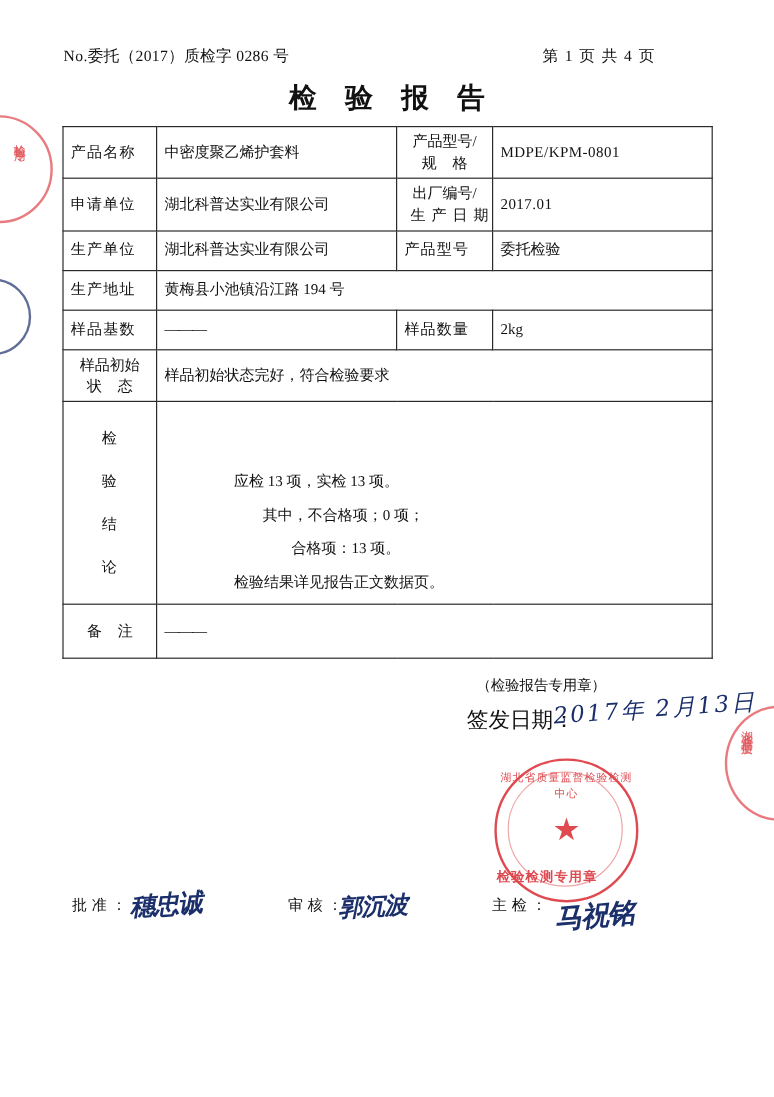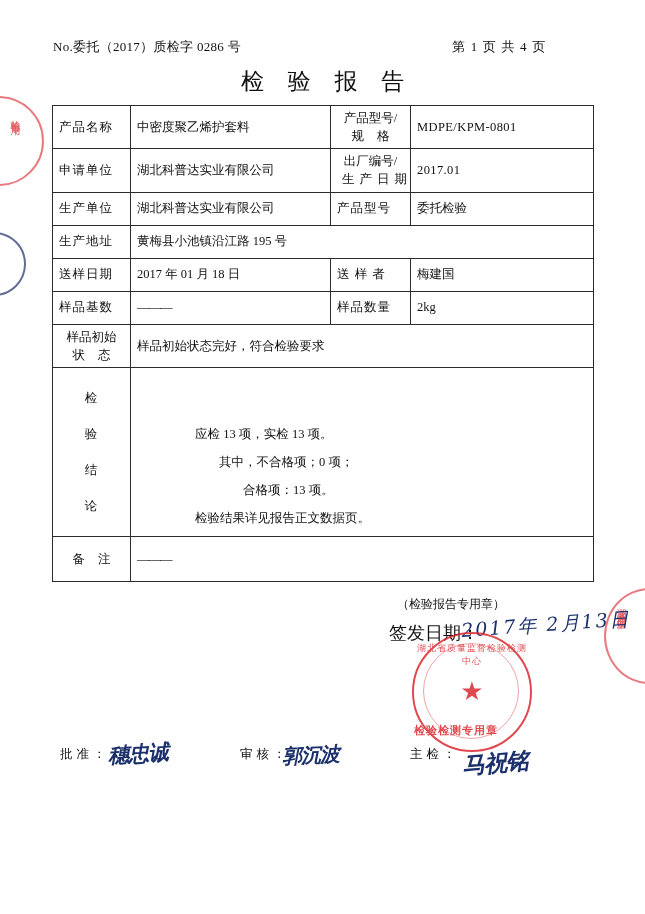--- a/index.html
+++ b/index.html
@@ -39,21 +39,21 @@
     letter-spacing: 1.2px;
     white-space: nowrap;
   }
   .doc-title {
     position: absolute;
     left: 0;
     top: 66px;
     width: 645px;
     text-align: center;
     font-size: 23px;
-    font-weight: normal;
+    font-weight: bold;
     letter-spacing: 9px;
     text-indent: 9px;
   }
 
   
   .main-table {
     position: absolute;
     left: 52px;
     top: 105px;
     width: 541px;
@@ -323,29 +323,23 @@
 
       <tr>
         <td class="lbl">生产单位</td>
         <td class="val">湖北科普达实业有限公司</td>
         <td class="lbl">产品型号</td>
         <td class="val">委托检验</td>
       </tr>
 
       <tr>
         <td class="lbl">生产地址</td>
-        <td class="val" colspan="3">黄梅县小池镇沿江路 195 号</td>
-      </tr>
-
-      <tr>
-        <td class="lbl">送样日期</td>
-        <td class="val">2017 年 01 月 18 日</td>
-        <td class="lbl">送 样 者</td>
-        <td class="val">梅建国</td>
-      </tr>
+        <td class="val" colspan="3">黄梅县小池镇沿江路 194 号</td>
+      </tr>
+
 
       <tr>
         <td class="lbl">样品基数</td>
         <td class="val dash">———</td>
         <td class="lbl">样品数量</td>
         <td class="val">2kg</td>
       </tr>
 
       <tr>
         <td class="two-line">

